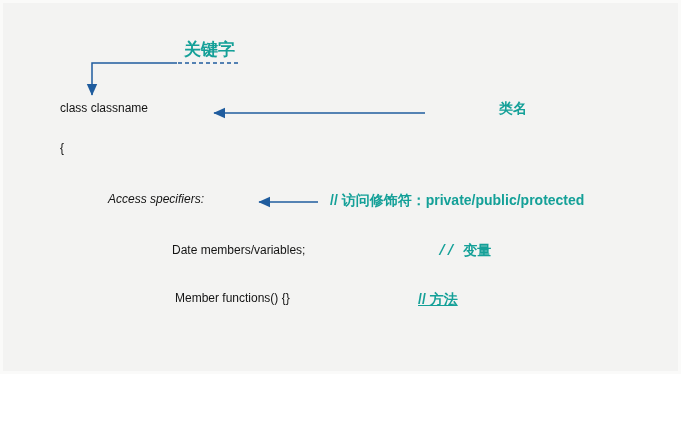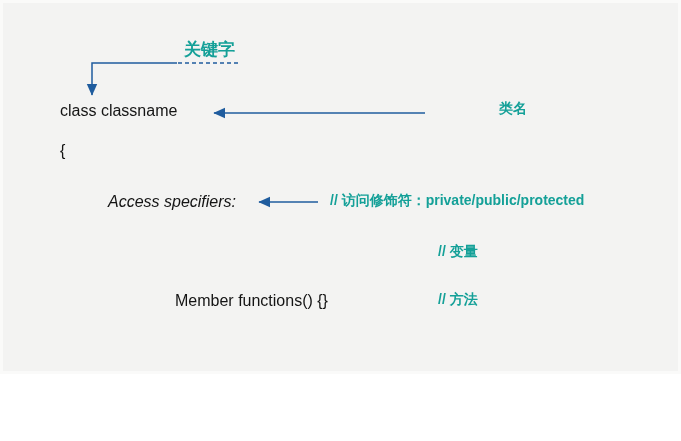--- a/index.html
+++ b/index.html
@@ -34,43 +34,43 @@
     fill: none;
   }
   .arrow-layer .arrowhead-shape { fill: var(--arrow-blue); stroke: none; }
   .txt {
     position: absolute;
     white-space: nowrap;
     line-height: 1.15;
   }
   .code {
     color: var(--code-text);
-    font-size: 16px;
+    font-size: 12px;
     font-weight: 400;
   }
   .label-teal {
     color: var(--accent-teal);
     font-weight: 700;
   }
   .comment {
     color: var(--accent-teal);
     font-size: 14px;
     font-weight: 700;
   }
   
   .pos-keyword-label   { left: 184px; top: 40px;  font-size: 17px; }
   .pos-class-line      { left: 60px;  top: 102px; }
   .pos-classname-label { left: 499px; top: 100px; font-size: 14px; }
   .pos-open-brace      { left: 60px;  top: 142px; }
   .pos-access-line     { left: 108px; top: 193px; font-style: italic; }
   .pos-access-comment  { left: 330px; top: 192px; }
   .pos-data-line       { left: 172px; top: 244px; }
-  .pos-data-comment    { left: 438px; top: 243px; }
+  .pos-data-comment    { left: 438px; top: 243px; font-family: Liberation Mono, monospace; }
   .pos-member-line     { left: 175px; top: 292px; }
-  .pos-member-comment  { left: 438px; top: 291px; }
+  .pos-member-comment  { left: 418px; top: 291px; text-decoration: underline; }
   .pos-close-line      { left: 68px;  top: 389px; }
   .pos-close-comment   { left: 443px; top: 389px; }
 </style>
 </head>
 <body>
 
 <div class="canvas">
 
   <svg class="arrow-layer" viewBox="0 0 681 441" xmlns="http://www.w3.org/2000/svg">
     <defs>
@@ -95,20 +95,21 @@
   <div class="txt code pos-class-line">class classname</div>
 
   <div class="txt label-teal pos-classname-label">类名</div>
 
   <div class="txt code pos-open-brace">{</div>
 
   <div class="txt code pos-access-line">Access specifiers:</div>
 
   <div class="txt comment pos-access-comment">// 访问修饰符：private/public/protected</div>
 
+  <div class="txt code pos-data-line">Date members/variables;</div>
 
   <div class="txt comment pos-data-comment">// 变量</div>
 
   <div class="txt code pos-member-line">Member functions() {}</div>
 
   <div class="txt comment pos-member-comment">// 方法</div>
 
   <div class="txt code pos-close-line">};</div>
 
 

